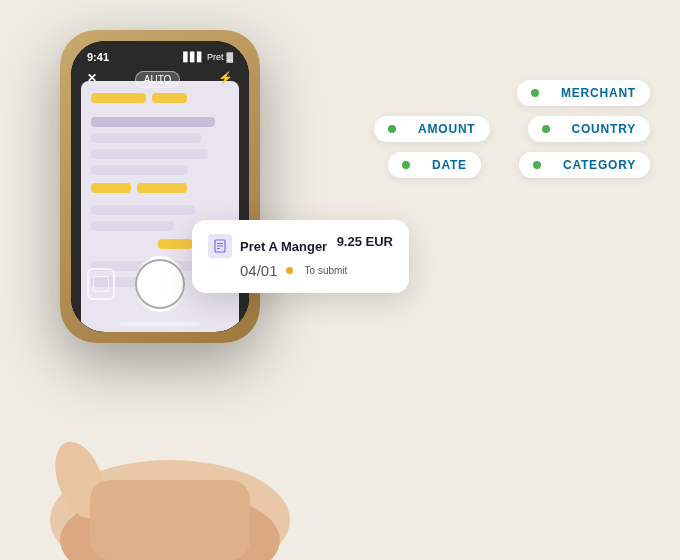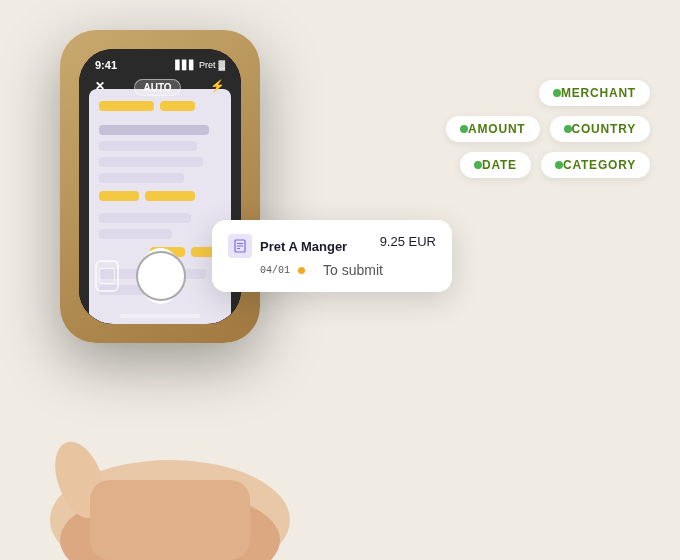--- a/index.html
+++ b/index.html
@@ -40,25 +40,26 @@
       justify-content: flex-end;
     }
 
     .tag {
       background: white;
       border-radius: 20px;
       padding: 6px 14px;
       font-size: 12px;
       font-weight: 700;
       letter-spacing: 0.8px;
-      color: #4d7c0f;
-      display: flex;
-      align-items: center;
-      gap: 0;
+      color: #0369a1;
+      display: flex;
+      align-items: center;
+      gap: 22px;
       box-shadow: 0 2px 8px rgba(0,0,0,0.08);
+      margin-left: 28px;
     }
 
     .tag .dot {
       width: 8px;
       height: 8px;
       border-radius: 50%;
       background: #4caf50;
       flex-shrink: 0;
     }
 
@@ -68,21 +69,21 @@
       left: 60px;
       top: 30px;
       z-index: 5;
     }
 
     .phone {
       width: 200px;
       height: 313px;
       background: linear-gradient(145deg, #c8a96e, #a07840);
       border-radius: 36px;
-      padding: 19px;
+      padding: 11px;
       box-shadow: 0 20px 60px rgba(0,0,0,0.35);
       position: relative;
     }
 
     .phone-inner {
       width: 100%;
       height: 100%;
       background: #1a1a1a;
       border-radius: 34px;
       overflow: hidden;
@@ -257,41 +258,41 @@
       font-weight: 600;
     }
 
     .auto-badge {
       background: rgba(255,255,255,0.2);
       border: 1px solid rgba(255,255,255,0.5);
       border-radius: 10px;
       padding: 2px 8px;
       color: white;
       font-size: 10px;
-      font-weight: 700;
+      font-weight: 400;
     }
 
     
     .home-indicator {
       position: absolute;
       bottom: 6px;
       left: 50%;
       transform: translateX(-50%);
       width: 80px;
       height: 4px;
       background: rgba(255,255,255,0.4);
       border-radius: 2px;
     }
 
     
     .receipt-card {
       position: absolute;
-      left: 212px;
+      left: 192px;
       top: 220px;
-      width: 240px;
+      width: 217px;
       background: white;
       border-radius: 14px;
       padding: 14px 16px;
       box-shadow: 0 8px 30px rgba(0,0,0,0.15);
       z-index: 20;
     }
 
     .receipt-card-top {
       display: flex;
       justify-content: space-between;
@@ -322,49 +323,48 @@
     }
 
     .merchant-name {
       font-size: 13px;
       font-weight: 600;
       color: #1a1a2e;
     }
 
     .receipt-amount {
       font-size: 13px;
-      font-weight: 400;
+      font-weight: 700;
       color: #1a1a2e;
     }
 
     .receipt-category {
       font-size: 11px;
       color: #888;
       margin-bottom: 6px;
       padding-left: 32px;
     }
 
     .receipt-meta {
       display: flex;
       align-items: center;
       gap: 8px;
       padding-left: 32px;
     }
 
     .receipt-date {
+      font-size: 15px;
+      color: #555;
+    }
+
+    .status-pill {
+      display: flex;
+      align-items: center;
+      gap: 12px;
       font-size: 10px;
-      color: #555;
-      font-family: Liberation Mono, monospace;
-    }
-
-    .status-pill {
-      display: flex;
-      align-items: center;
-      gap: 18px;
-      font-size: 14px;
       color: #555;
     }
 
     .status-dot-orange {
       width: 7px;
       height: 7px;
       border-radius: 50%;
       background: #f5a623;
     }
 

